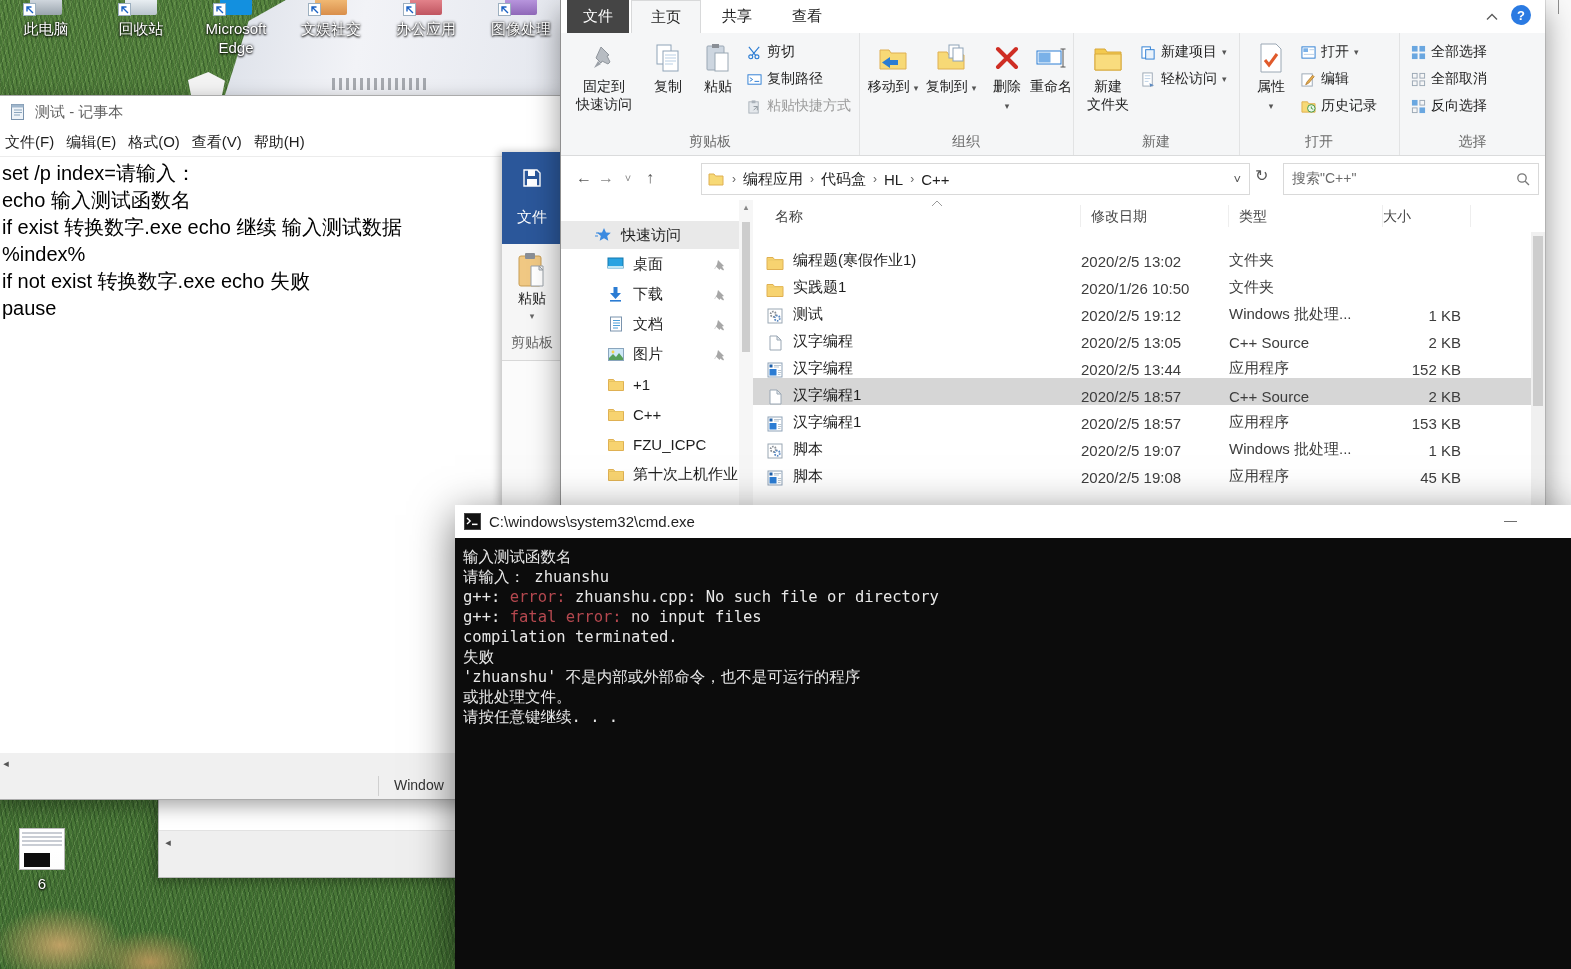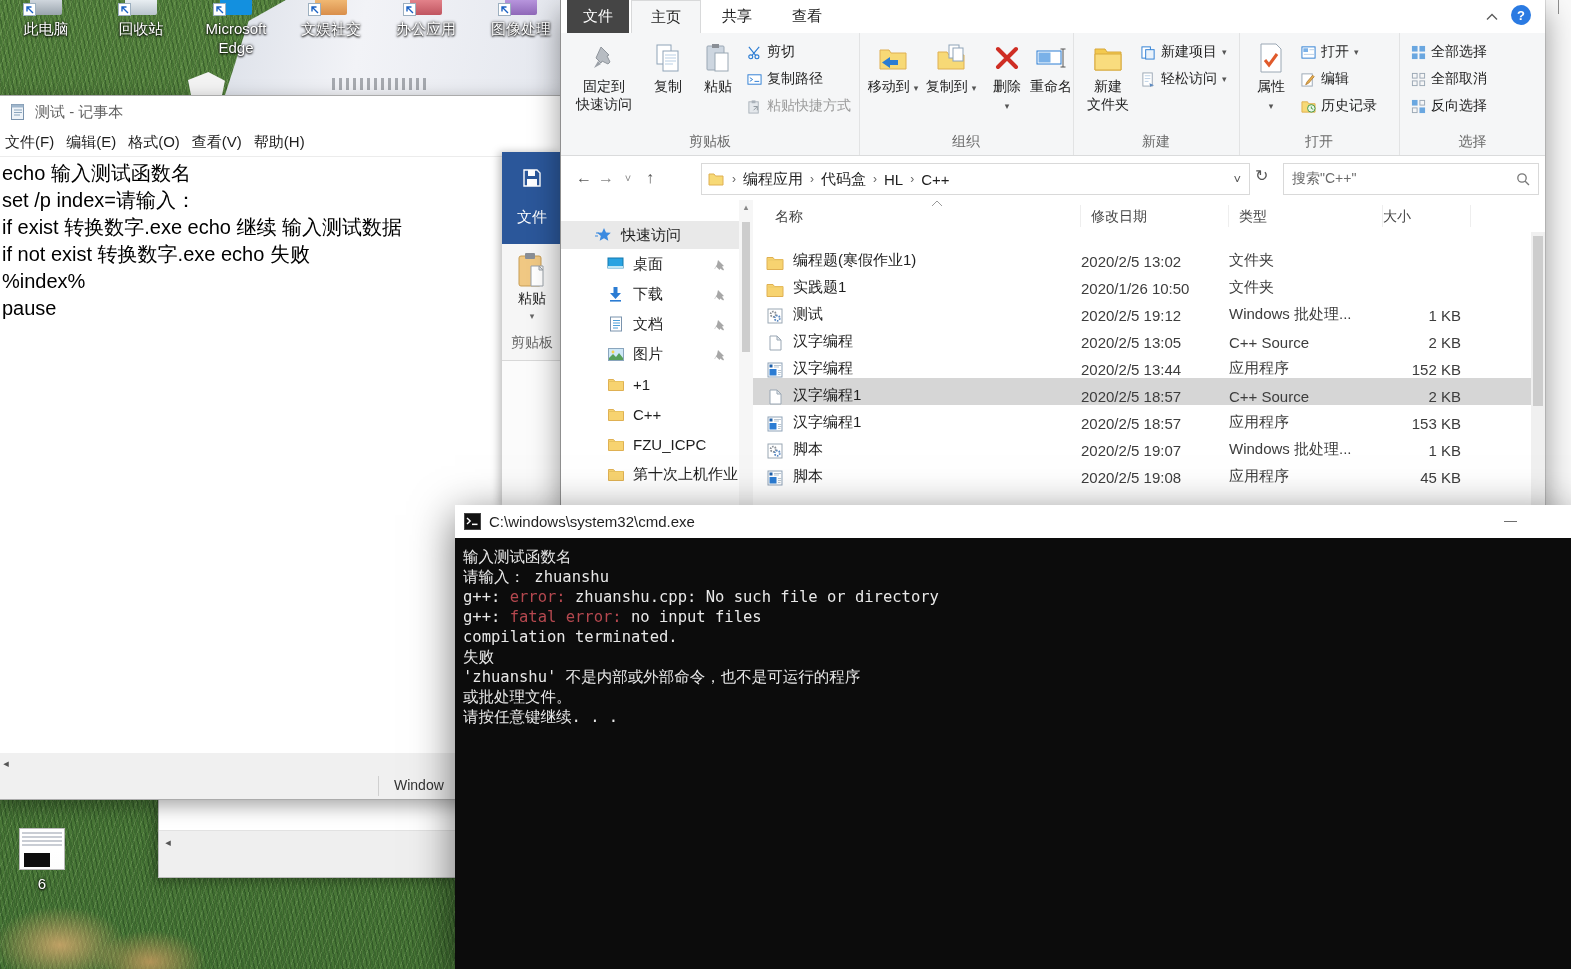--- a/index.html
+++ b/index.html
@@ -245,21 +245,21 @@
       </svg>
       <span class="t">测试 - 记事本</span>
     </div>
     <div class="np-menu" id="np-menu">
         <span class="mi">文件(F)</span>
         <span class="mi">编辑(E)</span>
         <span class="mi">格式(O)</span>
         <span class="mi">查看(V)</span>
         <span class="mi">帮助(H)</span>
       </div>
-    <div class="np-content" id="np-content"><div class="npline">echo 输入测试函数名</div><div class="npline">set /p index=请输入：</div><div class="npline">if exist 转换数字.exe echo 继续 输入测试数据</div><div class="npline">if not exist 转换数字.exe echo 失败</div><div class="npline">%index%</div><div class="npline">pause</div></div>
+    <div class="np-content" id="np-content"><div class="npline">set /p index=请输入：</div><div class="npline">echo 输入测试函数名</div><div class="npline">if exist 转换数字.exe echo 继续 输入测试数据</div><div class="npline">%index%</div><div class="npline">if not exist 转换数字.exe echo 失败</div><div class="npline">pause</div></div>
     <div class="np-hscroll">
       <div class="sb-arrow"></div>
     </div>
     <div class="np-status">
       <div class="div1"></div>
       <span class="stx">Window</span>
     </div>
   </div>
 
   <div class="win" id="word">

